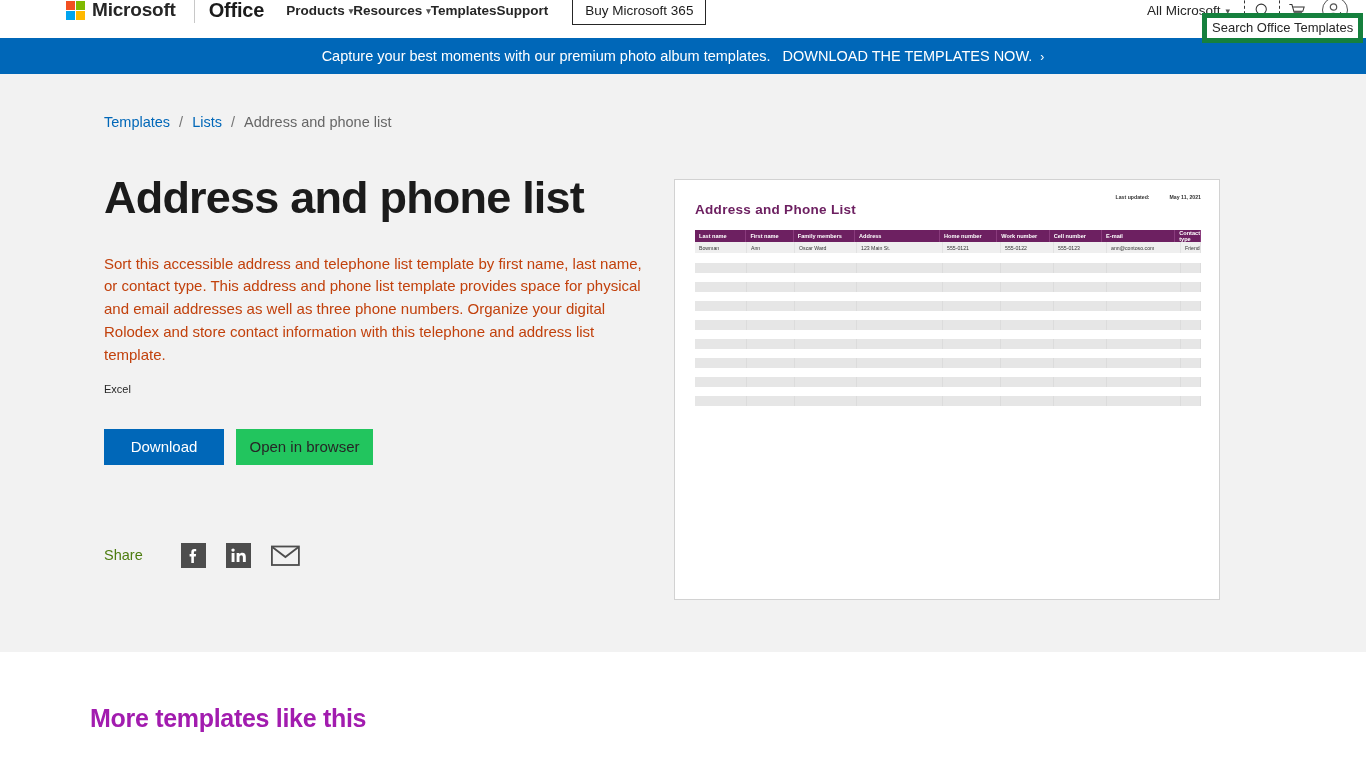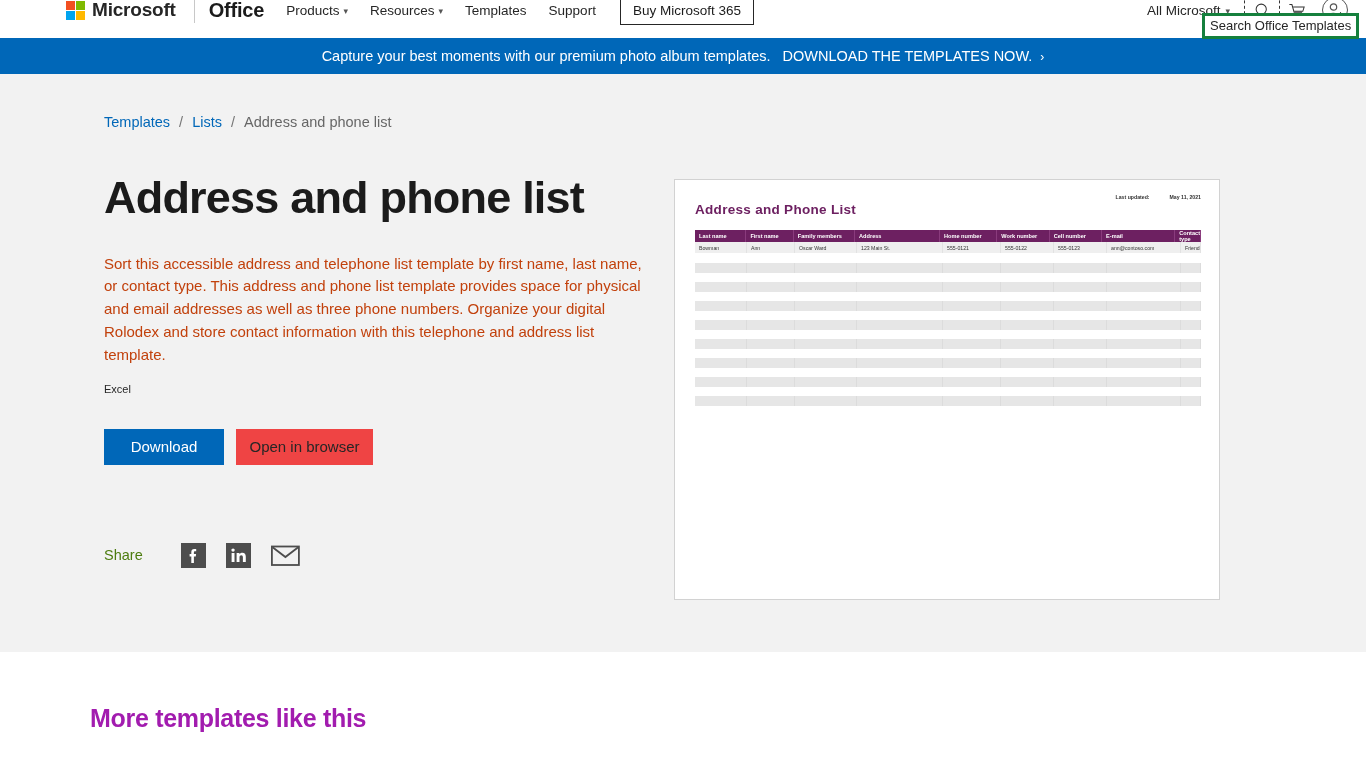--- a/index.html
+++ b/index.html
@@ -40,21 +40,21 @@
     font-size: 19px; font-weight: 600; color: #262626; letter-spacing: -0.2px; text-align: center;
   }
   .hdr-divider {
     width: 1px; height: 26px; background: #c8c8c8;
     margin: -18px 14px 0 18px;
   }
   .office-word {
     font-size: 20px; font-weight: 600; color: #1b1b1b;
     margin-top: -18px; margin-right: 22px; letter-spacing: -0.2px;
   }
-  .nav-links { display: flex; align-items: center; gap: 22px; margin-top: -18px; }
+  .nav-links { display: flex; align-items: center; margin-top: -18px; font-weight: bold; }
   .nav-link {
     font-size: 13.5px; color: #262626; white-space: nowrap;
     display: flex; align-items: center; gap: 4px; cursor: pointer;
   }
   .nav-chev { font-size: 9px; color: #555; transform: translateY(1px); }
   .buy-btn {
     margin-top: -18px; margin-left: 24px;
     border: 1px solid #262626; background: #fff;
     font-size: 13.5px; color: #1b1b1b;
     padding: 6px 12px; cursor: pointer; white-space: nowrap;
@@ -76,21 +76,21 @@
   }
   .search-box-wrap { position: relative; }
   .srch-dashed {
     border-left: 1px dashed #333; border-right: 1px dashed #333;
     height: 30px; display: flex; align-items: center; justify-content: center; width: 36px;
   }
   .search-tooltip {
     position: absolute;
     top: 18px; left: -42px;
     background: #ffffff;
-    border: 3px solid #15803d;
+    border: 5px solid #15803d;
     font-size: 13px; color: #262626;
     padding: 2px 5px 3px 5px;
     white-space: nowrap;
     z-index: 50;
   }
   .avatar-circle {
     width: 26px; height: 26px; border-radius: 50%;
     border: 1.3px solid #555; position: relative;
     margin-left: 8px;
   }
@@ -136,21 +136,21 @@
   }
   .app-label { font-size: 11px; color: #262626; margin-bottom: 34px; }
 
   .btn-row { display: flex; gap: 12px; margin-bottom: 78px; }
   .btn {
     font-size: 15px; border: none; cursor: pointer;
     font-family: "Liberation Sans", sans-serif;
     height: 36px; display: inline-flex; align-items: center; justify-content: center;
   }
   .btn-primary { background: #0067b8; color: #ffffff; width: 120px; }
-  .btn-secondary { background: #ef4444; color: #262626; width: 137px; }
+  .btn-secondary { background: #22c55e; color: #262626; width: 137px; }
 
   .share-row { display: flex; align-items: center; gap: 20px; }
   .share-label { font-size: 14.5px; color: #4d7c0f; margin-right: 18px; }
   .share-icon { cursor: pointer; display: flex; align-items: center; }
 
   
   .preview {
     width: 546px; height: 421px;
     background: #ffffff;
     border: 1px solid #d2d2d2;

